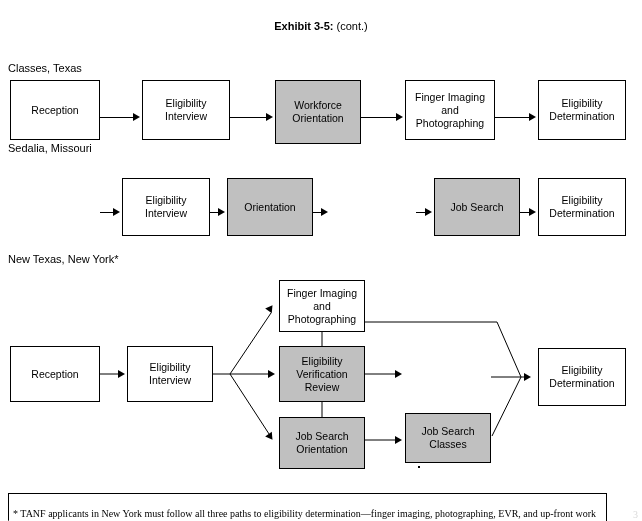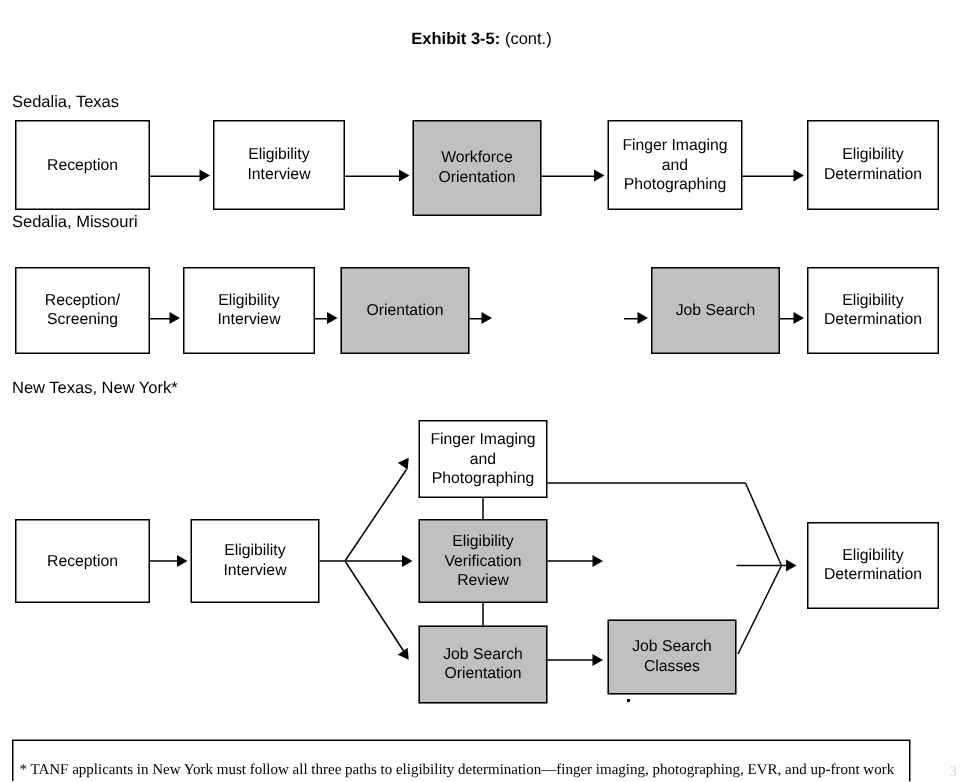--- a/index.html
+++ b/index.html
@@ -103,21 +103,21 @@
 </style>
 </head>
 <body>
 
 <div id="page">
 
   <div id="title">
     <span class="bold">Exhibit 3-5:</span><span> (cont.)</span>
   </div>
 
-  <div class="section-label" style="left:8px; top:62px;">Sedalia, Texas</div>
+  <div class="section-label" style="left:8px; top:62px;">Classes, Texas</div>
 
   <div class="node" style="left:10px; top:80px; width:90px; height:60px;">Reception</div>
   <div class="node" style="left:142px; top:80px; width:88px; height:60px;">Eligibility
 Interview</div>
   <div class="node gray" style="left:275px; top:80px; width:86px; height:64px;">Workforce
 Orientation</div>
   <div class="node" style="left:405px; top:80px; width:90px; height:60px;">Finger Imaging
 and
 Photographing</div>
   <div class="node" style="left:538px; top:80px; width:88px; height:60px;">Eligibility
@@ -127,22 +127,20 @@
   <div class="arrowhead" style="left:133px; top:113px;"></div>
   <div class="hline" style="left:230px; top:117px; width:38px;"></div>
   <div class="arrowhead" style="left:266px; top:113px;"></div>
   <div class="hline" style="left:361px; top:117px; width:37px;"></div>
   <div class="arrowhead" style="left:396px; top:113px;"></div>
   <div class="hline" style="left:495px; top:117px; width:36px;"></div>
   <div class="arrowhead" style="left:529px; top:113px;"></div>
 
   <div class="section-label" style="left:8px; top:142px;">Sedalia, Missouri</div>
 
-  <div class="node" style="left:10px; top:178px; width:90px; height:58px;">Reception/
-Screening</div>
   <div class="node" style="left:122px; top:178px; width:88px; height:58px;">Eligibility
 Interview</div>
   <div class="node gray" style="left:227px; top:178px; width:86px; height:58px;">Orientation</div>
   <div class="node gray" style="left:434px; top:178px; width:86px; height:58px;">Job Search</div>
   <div class="node" style="left:538px; top:178px; width:88px; height:58px;">Eligibility
 Determination</div>
 
   <div class="hline" style="left:100px; top:212px; width:15px;"></div>
   <div class="arrowhead" style="left:113px; top:208px;"></div>
   <div class="hline" style="left:210px; top:212px; width:10px;"></div>

